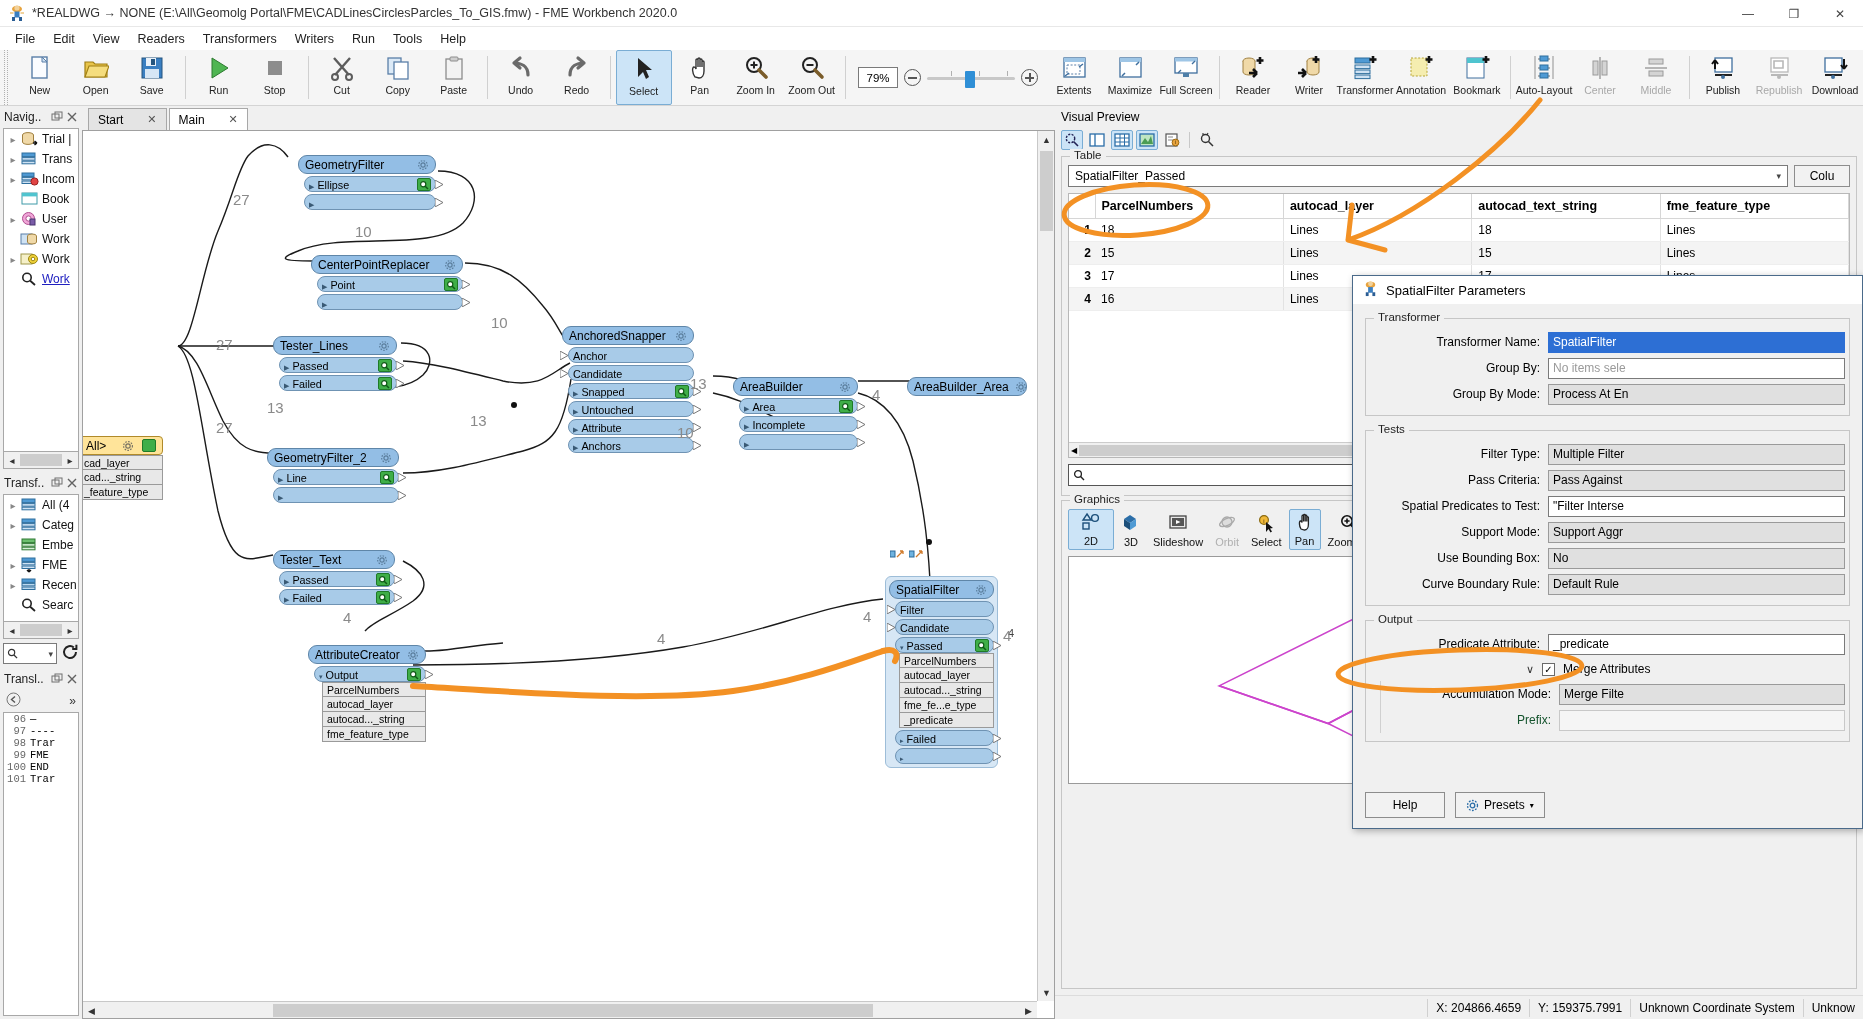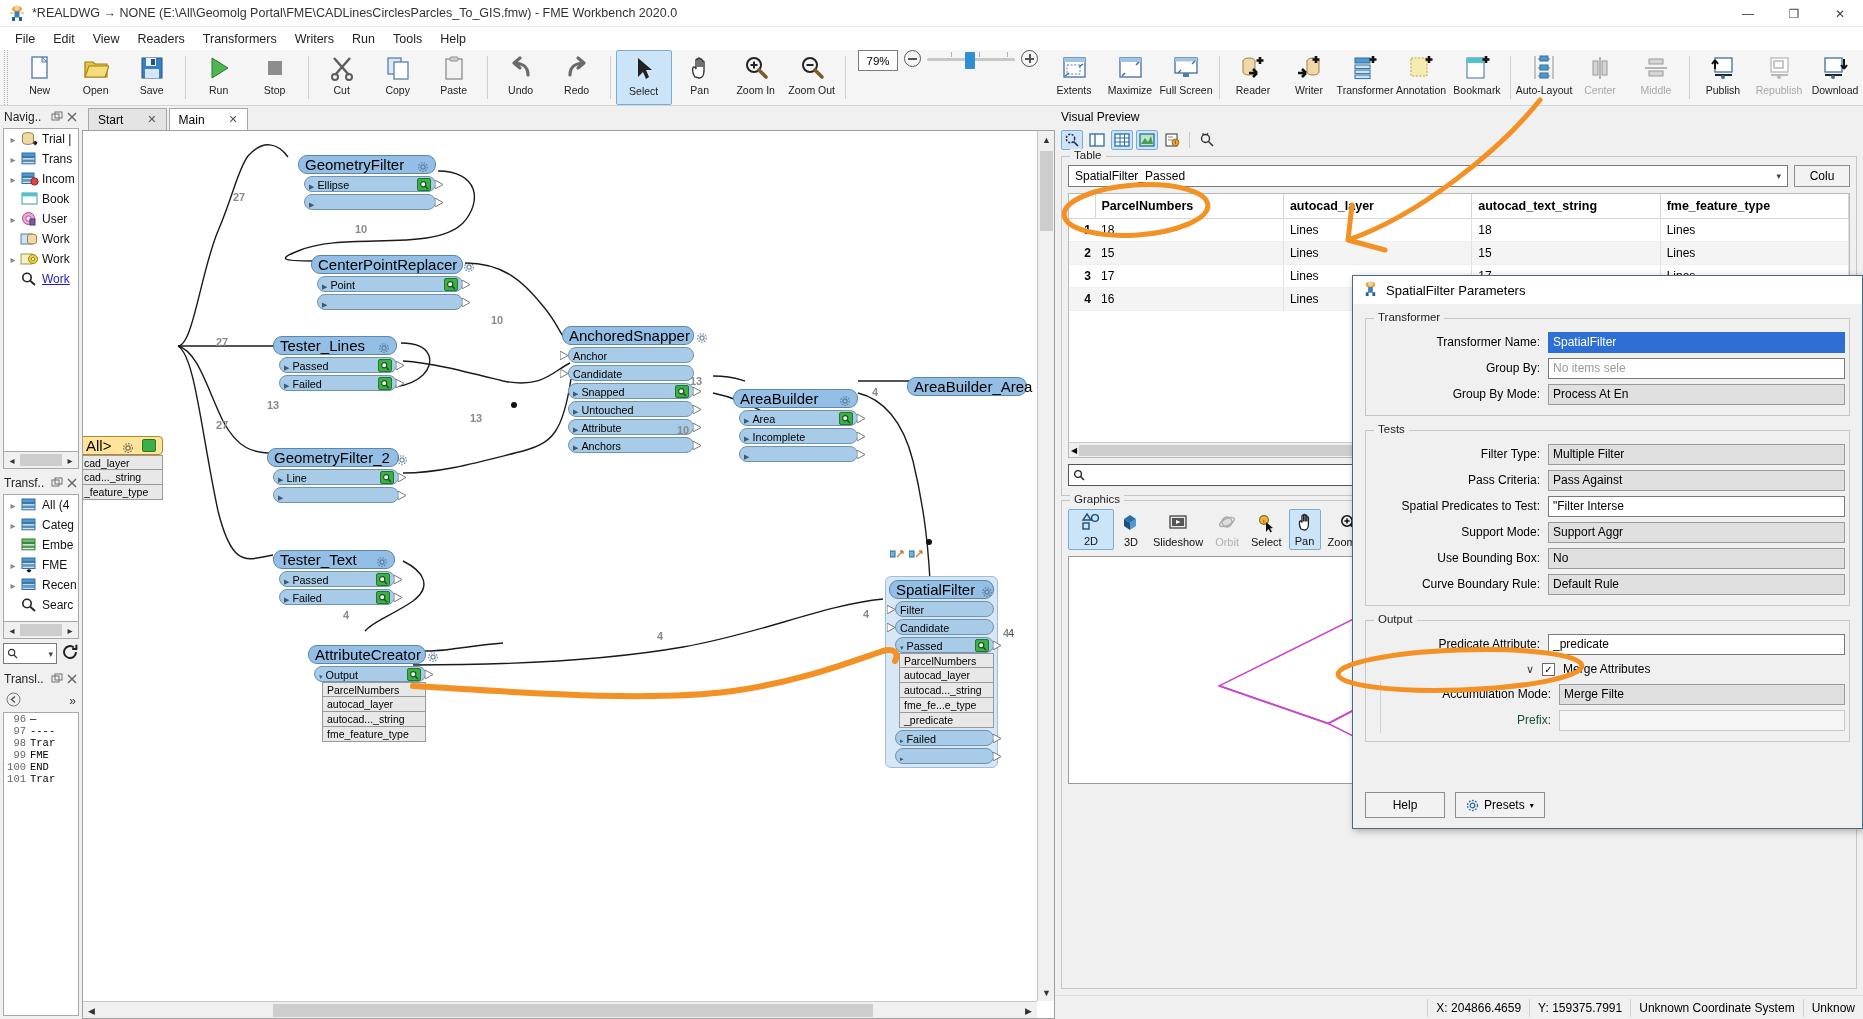--- a/index.html
+++ b/index.html
@@ -30,21 +30,21 @@
   .grip { width:7px; border-left:1px dotted #b0b0b0; border-right:1px dotted #b0b0b0; margin-right:4px;}
   .tb-item {
     width:56px; display:flex; flex-direction:column; align-items:center; justify-content:flex-start;
     padding-top:4px; cursor:default; position:relative;
   }
   .tb-item.sel { background:#cce4f7; border:1px solid #7aadd4; border-radius:2px; }
   .tb-icon { height:28px; display:flex; align-items:center; justify-content:center; }
   .tb-label { font-size:10.5px; color:#222; margin-top:2px; white-space:nowrap;}
   .tb-label.dim { color:#a8a8a8; }
   .tb-sep { width:1px; background:#d0d0d0; margin:6px 5px; }
-  .zoombox { display:flex; align-items:flex-start; gap:6px; padding:0 8px; }
+  .zoombox { display:flex; align-items:center; gap:6px; padding:0 8px; }
   .zoomfield {
     width:40px; height:21px; border:1px solid #7a7a7a; background:#fff;
     font-size:11.5px; display:flex; align-items:center; justify-content:center;
   }
   .circbtn { width:17px; height:17px; border-radius:50%; border:1.6px solid #555; position:relative; }
   .circbtn::before { content:""; position:absolute; left:3px; top:7px; width:9px; height:1.8px; background:#555;}
   .circbtn.plus::after { content:""; position:absolute; left:7px; top:3px; width:1.8px; height:9px; background:#555;}
   .slider { width:88px; height:18px; position:relative; }
   .slider .trk { position:absolute; top:8px; left:0; width:88px; height:3px; background:#c8c8c8; border-radius:2px;}
   .slider .tick { position:absolute; top:2px; width:1px; height:5px; background:#b0b0b0;}
@@ -98,41 +98,41 @@
   .canvas-scroll-h {
     position:absolute; left:0; right:17px; bottom:0; height:17px; background:#f0f0f0; border-top:1px solid #c8c8c8;
   }
   .sb-arrow { width:17px; height:17px; display:flex; align-items:center; justify-content:center; font-size:9px; color:#333;}
   .sb-thumb { background:#cdcdcd; position:absolute; }
   
   .node { position:absolute; }
   .node-hdr {
     background:#93bee5; border:1px solid #5f86a8; border-radius:9px;
     height:19px; display:flex; align-items:center; padding:0 6px;
-    font-size:15px; color:#000; white-space:nowrap; gap:6px;
+    font-size:12px; color:#000; white-space:nowrap; gap:6px;
   }
   .node-hdr.sel { background:#ffe49a; border-color:#b08a2a;}
   .gear { margin-left:auto; width:12px; height:12px; opacity:.8; }
   .port {
     background:#a8cbe8; border:1px solid #6f93b3; border-radius:8px; height:16px;
     display:flex; align-items:flex-end; padding:0 4px; font-size:10.8px; margin-top:2px;
     white-space:nowrap; gap:3px; position:relative;
   }
   .port .tri { font-size:7px; color:#3a5a75; }
   .port .glass {
     margin-left:auto; width:14px; height:13px; background:#3fae48; border:1px solid #1f7a28;
     border-radius:2px; display:flex; align-items:center; justify-content:center;
   }
   .attr-list { margin-left:8px; }
   .attr {
     background:#e8e8e8; border:1px solid #9a9a9a; border-top:none;
     height:15px; font-size:10.5px; display:flex; align-items:center; padding:0 4px; white-space:nowrap;
   }
   .attr:first-child { border-top:1px solid #9a9a9a; }
-  .lbl { position:absolute; font-size:11px; color:#8a8a8a;font-weight:bold; }
+  .lbl { position:absolute; font-size:15px; color:#8a8a8a; }
   
   .rightdock { width:808px; background:#f0f0f0; display:flex; flex-direction:column; position:relative; }
   .rd-hdr { height:22px; display:flex; align-items:center; padding:0 6px; font-size:12px; }
   .vp-toolbar { height:24px; display:flex; align-items:center; gap:3px; padding:0 6px; }
   .vpbtn { width:22px; height:20px; display:flex; align-items:center; justify-content:center; border-radius:2px;}
   .vpbtn.on { background:#cce4f7; border:1px solid #7aadd4;}
   .group {
     border:1px solid #c6c6c6; margin:4px 6px 0 6px; padding:8px 6px 6px 6px; position:relative;
   }
   .group > .gtitle {
@@ -1066,21 +1066,21 @@
 
        <span class="tri">▶</span>
        <span>Anchors</span>
 
        <svg width="9" height="9" viewBox="0 0 9 9" style="position:absolute;right:-9px;top:3px">
                   <path d="M0 0 L8 4.5 L0 9 Z" fill="#fff" stroke="#777"></path>
                 </svg>
      </div>
             </div>
    </div>
-          <div class="node" style="left:650px;top:258px;width:125px">
+          <div class="node" style="left:650px;top:246px;width:125px">
      <div class="node-hdr">
        <span>AreaBuilder</span>
        <span class="gear"><svg width="12" height="12" viewBox="0 0 12 12">
                   <circle cx="6" cy="6" r="2.1" fill="none" stroke="#4d6f8c" stroke-width="1.2"></circle>
                   <circle cx="6" cy="6" r="4.3" fill="none" stroke="#4d6f8c" stroke-width="1.2" stroke-dasharray="1.6 1.3"></circle>
                 </svg></span>
      </div>
      <div style="margin-left:6px;position:relative">
               <div class="port">
 

